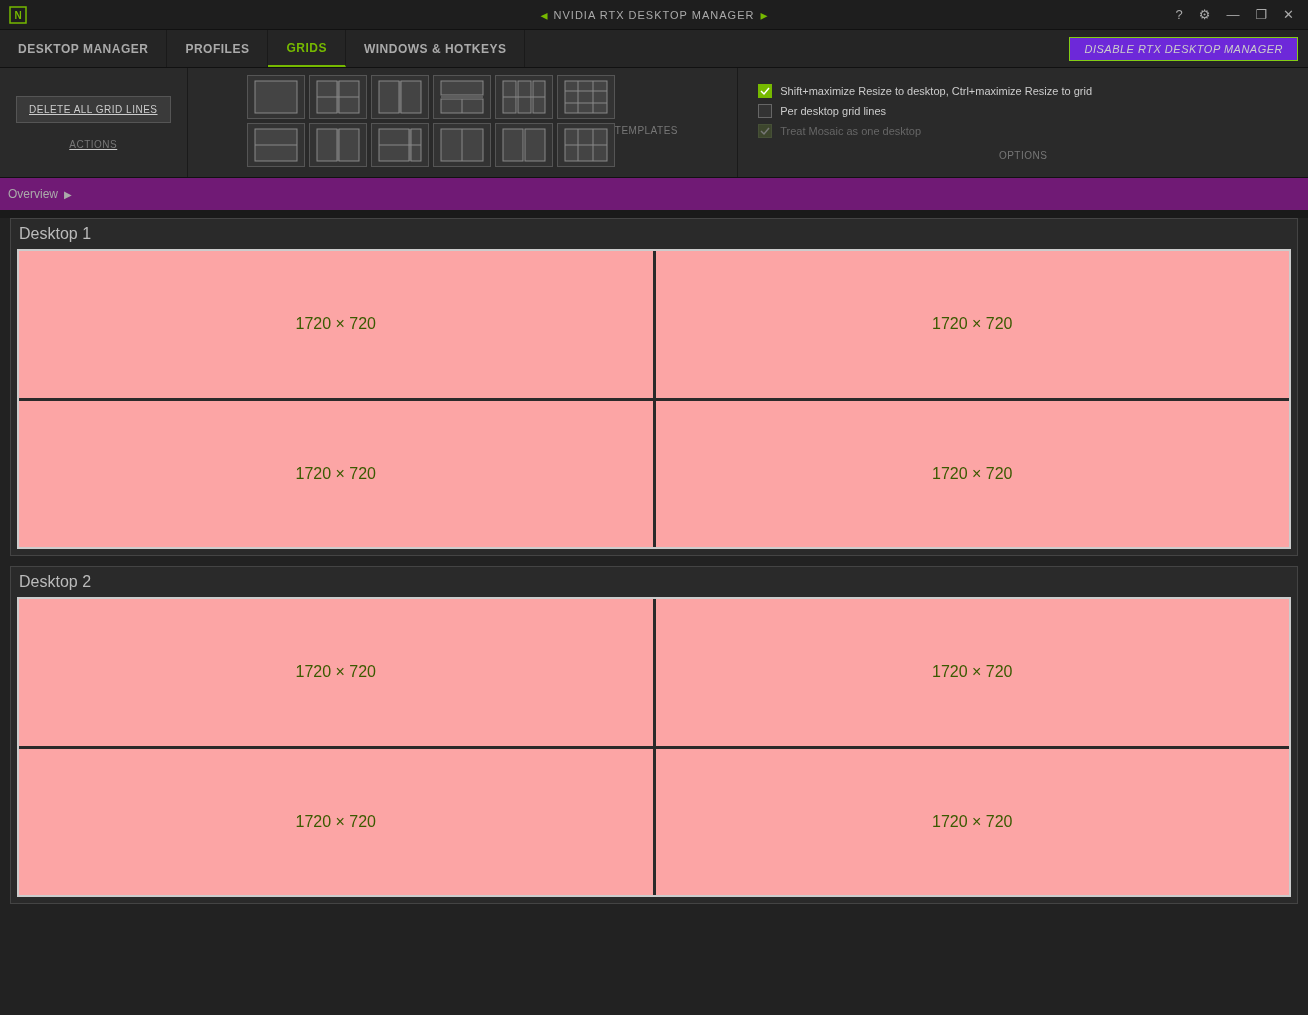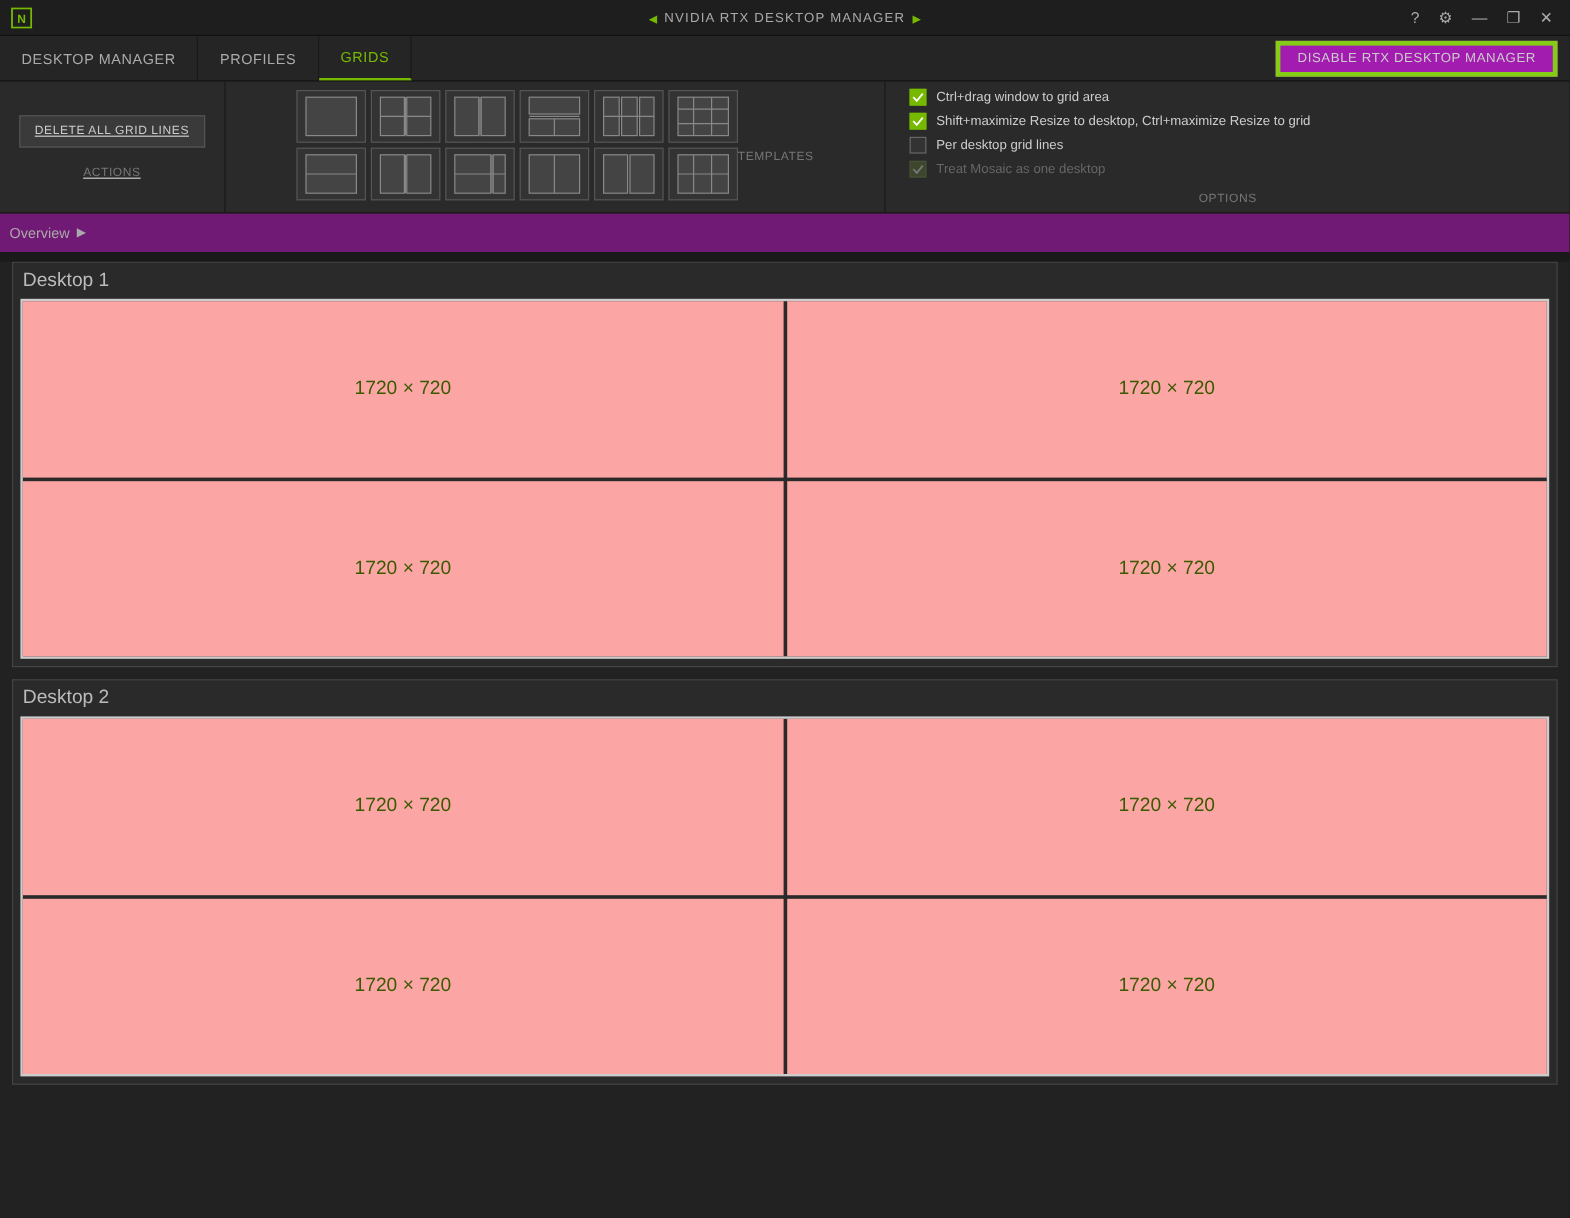--- a/index.html
+++ b/index.html
@@ -64,47 +64,49 @@
       background: #252525;
       height: 38px;
       display: flex;
       align-items: stretch;
       border-bottom: 1px solid #111;
       justify-content: space-between;
     }
     .nav-tabs {
       display: flex;
       align-items: stretch;
+      font-weight: bold;
     }
     .nav-tab {
       padding: 0 18px;
       display: flex;
       align-items: center;
       font-size: 12px;
       color: #aaa;
       cursor: pointer;
       border-right: 1px solid #1a1a1a;
       letter-spacing: 0.5px;
       text-transform: uppercase;
     }
     .nav-tab.active { color: #76b900; border-bottom: 2px solid #76b900; }
     .nav-right {
       display: flex;
       align-items: center;
       padding-right: 10px;
     }
     .disable-btn {
-      background: #a21caf;
-      border: 4px solid #84cc16;
+      background: #6d28d9;
+      border: 1px solid #84cc16;
       color: #ccc;
       font-size: 11px;
       padding: 5px 14px;
       cursor: pointer;
       letter-spacing: 0.5px;
       text-transform: uppercase;
+      font-style: italic;
     }
 
     
     .toolbar {
       background: #2a2a2a;
       height: 110px;
       display: flex;
       border-bottom: 1px solid #111;
     }
     .toolbar-section {
@@ -297,20 +299,21 @@
     <button class="title-btn">❐</button>
     <button class="title-btn close">✕</button>
   </div>
 </div>
 
 <div class="nav-bar">
   <div class="nav-tabs">
     <div class="nav-tab">DESKTOP MANAGER</div>
     <div class="nav-tab">PROFILES</div>
     <div class="nav-tab active">GRIDS</div>
+    <div class="nav-tab">WINDOWS &amp; HOTKEYS</div>
   </div>
   <div class="nav-right">
     <button class="disable-btn">DISABLE RTX DESKTOP MANAGER</button>
   </div>
 </div>
 
 <div class="toolbar">
 
   <div class="toolbar-section">
     <button class="delete-btn">DELETE ALL GRID LINES</button>
@@ -411,28 +414,20 @@
     <span class="toolbar-section-label">Templates</span>
   </div>
 
   <div class="options-section">
     <div class="option-row">
       <div class="option-checkbox">
         <svg viewBox="0 0 10 10" fill="none">
             <polyline points="1,5 4,8 9,2" stroke="#fff" stroke-width="1.5"></polyline>
           </svg>
       </div>
-      <span class="option-label">Ctrl+drag window to grid area</span>
-    </div>
-    <div class="option-row">
-      <div class="option-checkbox">
-        <svg viewBox="0 0 10 10" fill="none">
-            <polyline points="1,5 4,8 9,2" stroke="#fff" stroke-width="1.5"></polyline>
-          </svg>
-      </div>
       <span class="option-label">Shift+maximize Resize to desktop, Ctrl+maximize Resize to grid</span>
     </div>
     <div class="option-row">
       <div class="option-checkbox unchecked"></div>
       <span class="option-label">Per desktop grid lines</span>
     </div>
     <div class="option-row">
       <div class="option-checkbox disabled-check">
         <svg viewBox="0 0 10 10" fill="none">
             <polyline points="1,5 4,8 9,2" stroke="#aaa" stroke-width="1.5"></polyline>

